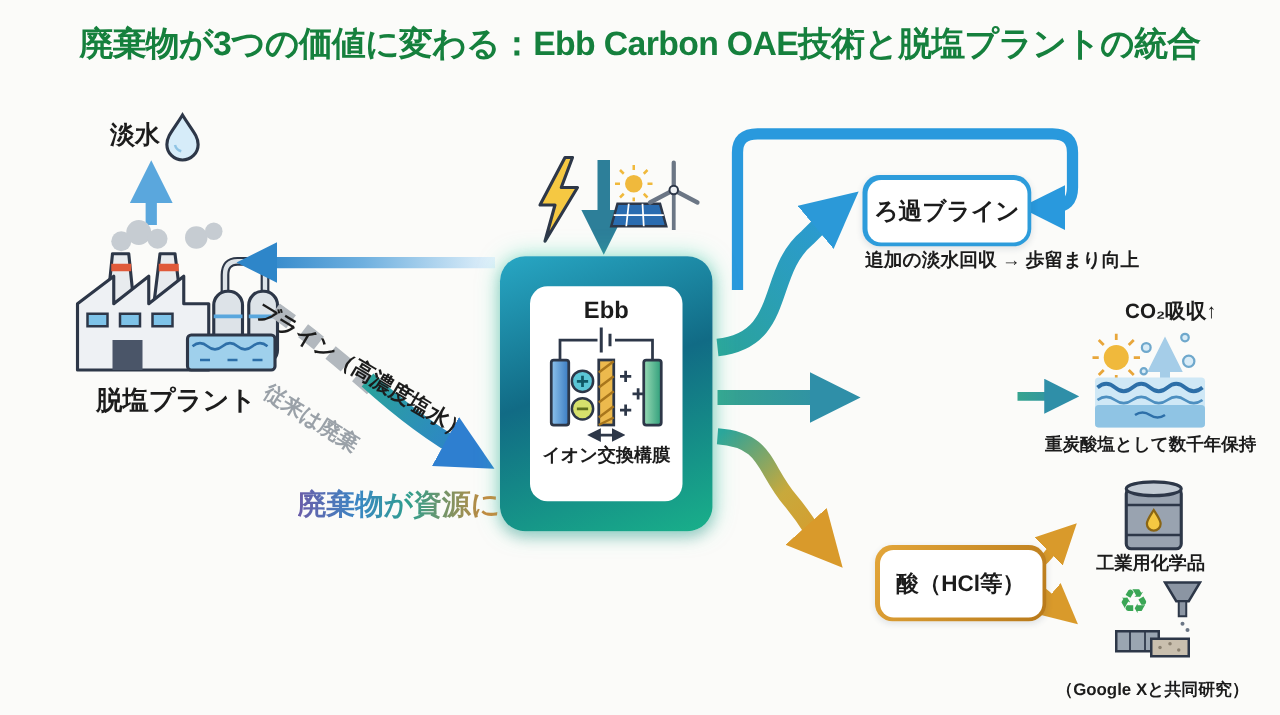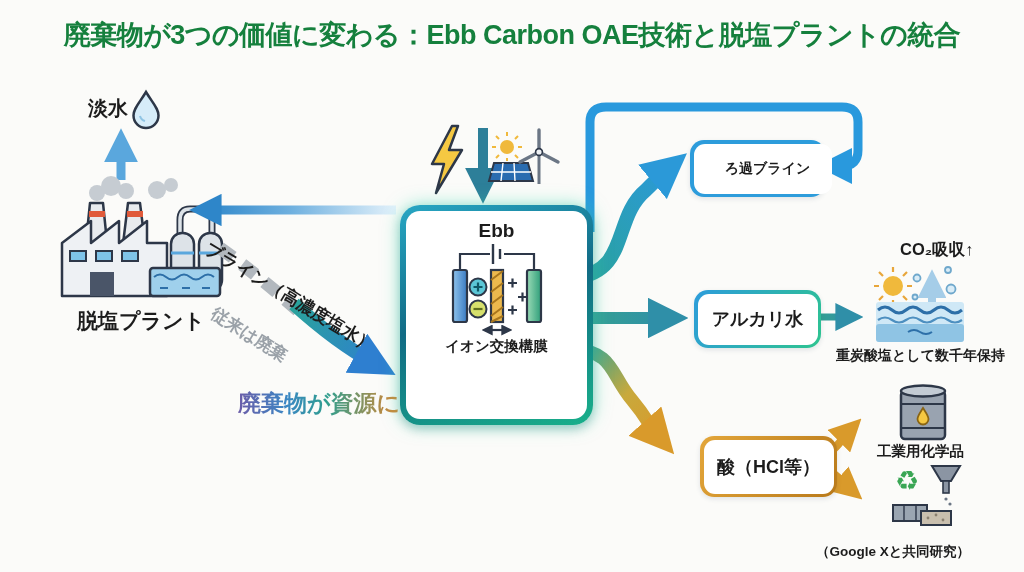--- a/index.html
+++ b/index.html
@@ -13,21 +13,21 @@
             -webkit-background-clip:text;background-clip:text;color:transparent;}
   .bgsvg{position:absolute;left:0;top:0;}
   
   .obox{position:absolute;border-radius:14px;padding:3.5px;box-shadow:0 2px 5px rgba(30,60,90,.12);}
   .obox .inner{width:100%;height:100%;background:#fff;border-radius:11px;display:flex;
                align-items:center;justify-content:center;font-weight:700;}
   .b-filtered{background:#2d9cdb;}
   .b-alkaline{background:linear-gradient(120deg,#2d9cdb 0%,#2ec48f 100%);}
   .b-acid{background:linear-gradient(120deg,#e3a63a 0%,#b8791a 100%);}
   
-  .core{position:absolute;left:400px;top:205px;width:193px;height:220px;border-radius:20px;padding:6px;
+  .core{position:absolute;left:400px;top:205px;width:170px;height:220px;border-radius:20px;padding:24px;
         background:linear-gradient(160deg,#28a7c4 0%,#116b85 45%,#19b08a 100%);
         box-shadow:0 0 18px rgba(64,220,180,.55),0 4px 10px rgba(20,60,80,.25);box-sizing:border-box;}
   .core .inner{width:100%;height:100%;background:#fff;border-radius:14px;display:flex;flex-direction:column;
                align-items:center;justify-content:flex-start;padding-top:9px;box-sizing:border-box;}
   .core-name{font-weight:700;font-size:19px;}
   .core-system{font-weight:700;font-size:16.5px;margin-bottom:4px;}
   .core-membrane{font-weight:700;font-size:14.5px;margin-top:1px;}
   .recycle{position:absolute;left:895px;top:468px;font-size:27px;line-height:1;color:#3aa655;font-weight:400;}
 </style>
 </head>
@@ -266,29 +266,27 @@
         <circle cx="40" cy="67" r="8.5" fill="#d6e06c" stroke="#2d3748" stroke-width="2"></circle>
         <path d="M35.5 67 h9" stroke="#5f6e1d" stroke-width="2.2"></path>
         <path d="M70 41 h9 M74.5 36.5 v9 M80 55 h9 M84.5 50.5 v9 M70 68 h9 M74.5 63.5 v9" stroke="#2d3748" stroke-width="2.2"></path>
         <line x1="47" y1="88" x2="71" y2="88" stroke="#2d3748" stroke-width="2.2" marker-start="url(#mK)" marker-end="url(#mK)"></line>
       </svg>
       <div class="core-membrane">イオン交換構膜</div>
     </div>
   </div>
 
   <div class="obox b-filtered" style="left:690px;top:140px;width:128px;height:50px;">
-    <div class="inner" style="font-size:14px;padding-left:10px;">ろ過ブライン</div>
+    <div class="inner" style="font-size:19px;">ろ過ブライン</div>
   </div>
-
-  <div class="obox b-alkaline" style="left:694px;top:290px;width:120px;height:51px;">
-    <div class="inner" style="font-size:18px;">アルカリ水</div>
-  </div>
+  <div class="lbl" style="left:692px;top:200px;font-size:15px;">追加の淡水回収 → 歩留まり向上</div>
+
   <div class="lbl" style="left:884px;top:240px;font-size:16.5px;margin-left:16px;">CO₂吸収↑</div>
   <div class="lbl" style="left:836px;top:347px;font-size:14px;">重炭酸塩として数千年保持</div>
 
   <div class="obox b-acid" style="left:700px;top:436px;width:130px;height:54px;">
     <div class="inner" style="font-size:18px;">酸（HCl等）</div>
   </div>
   <div class="lbl" style="left:877px;top:443px;font-size:14.5px;">工業用化学品</div>
   <span class="recycle">♻</span>
-  <div class="lbl" style="left:811px;top:544px;width:164px;text-align:center;font-size:13.5px;">（Google Xと共同研究）</div>
+  <div class="lbl" style="left:845px;top:544px;width:164px;text-align:left;font-size:13.5px;">（Google Xと共同研究）</div>
 
 </div>
 
 </body></html>

